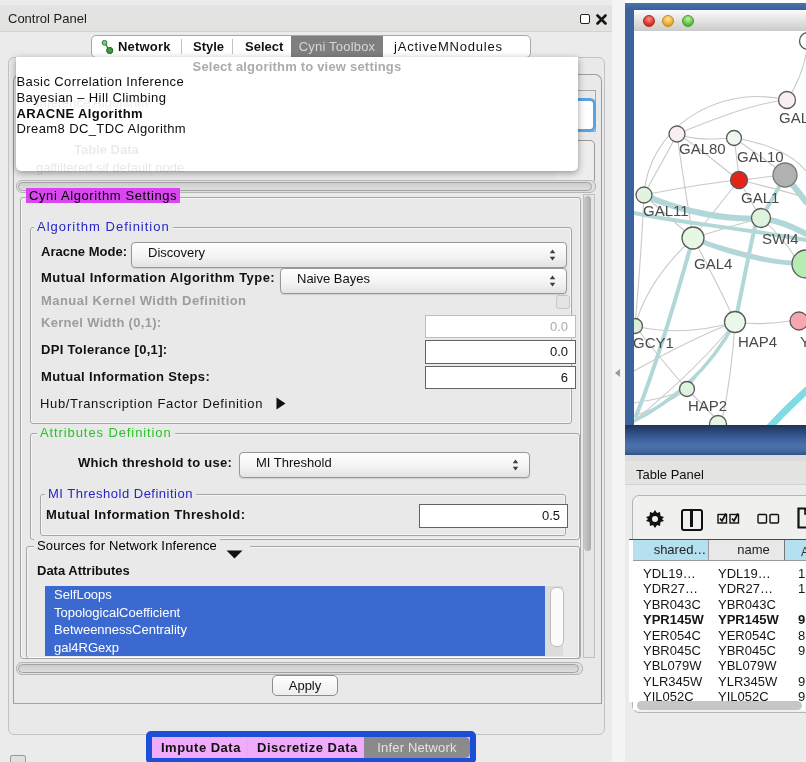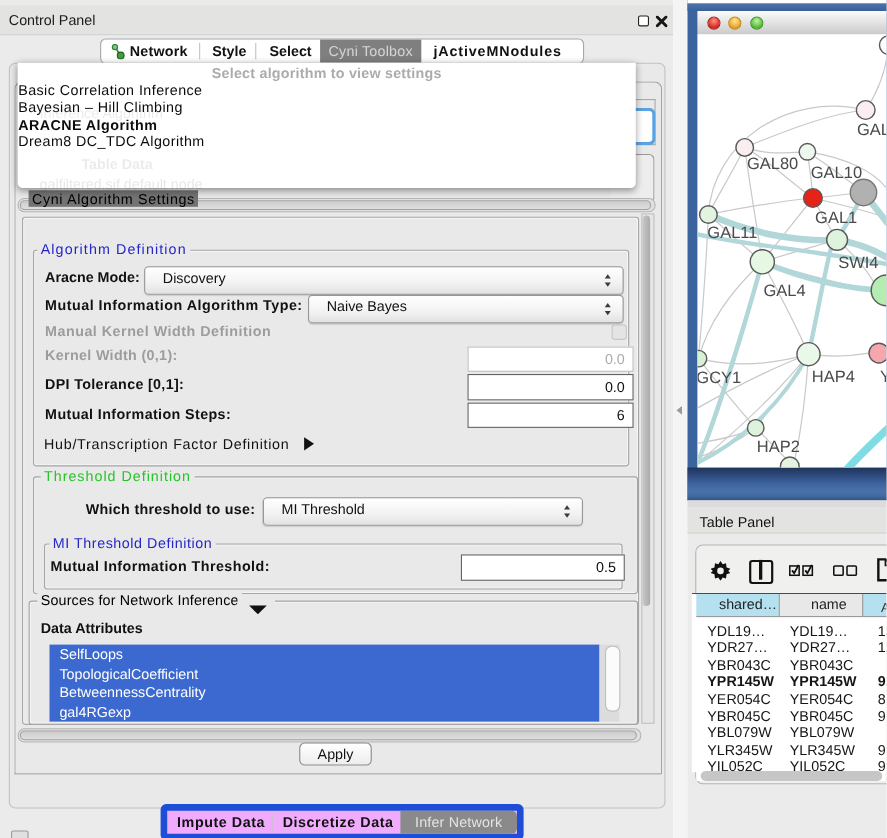--- a/index.html
+++ b/index.html
@@ -39,35 +39,35 @@
     <path d="M4 3 L8 10" stroke="#2e7d32" stroke-width="1.4"></path>
     <circle cx="3.5" cy="2.8" r="2.4" fill="#7ec87e" stroke="#2e7d32"></circle>
     <circle cx="8.7" cy="10.5" r="3.1" fill="#3f9c3f" stroke="#205d20"></circle>
   </svg>
   <div style="position:absolute;left:26px;top:3px;font-weight:bold;letter-spacing:0.2px;">Network</div>
   <div style="position:absolute;left:89px;top:3px;width:1px;height:15px;background:#c2c2c2;"></div>
   <div style="position:absolute;left:101px;top:3px;font-weight:bold;">Style</div>
   <div style="position:absolute;left:140px;top:3px;width:1px;height:15px;background:#c2c2c2;"></div>
   <div style="position:absolute;left:153px;top:3px;font-weight:bold;">Select</div>
   <div style="position:absolute;left:199px;top:0;width:92px;height:21px;background:#7f7f7f;text-align:center;line-height:21px;color:#d6d6d6;letter-spacing:0.2px;">Cyni Toolbox</div>
-  <div style="position:absolute;left:302px;top:3px;font-weight:bold;letter-spacing:0.8px;">jActiveMNodules</div>
+  <div style="position:absolute;left:302px;top:3px;font-weight:normal;letter-spacing:0.8px;">jActiveMNodules</div>
 </div>
 
 <div class="abs" style="left:560px;top:90px;width:35px;height:40px;border:1px solid #a9a9a9;border-left:none;background:#e9e9e9;"></div>
 <div class="abs" style="left:560px;top:98px;width:33px;height:28px;border:3px solid #59a3e4;border-left:none;border-radius:0 6px 6px 0;background:#fff;"></div>
 <div class="abs" style="left:555px;top:140px;width:39px;height:42px;border:1px solid #999;border-left:none;background:#ededed;border-radius:0 5px 5px 0;"></div>
 
 <div class="abs" style="left:16px;top:180px;width:578px;height:11px;background:#e0e0e0;border:1px solid #b5b5b5;border-radius:6px;"></div>
 <div class="abs" style="left:18px;top:182px;width:572px;height:7px;background:linear-gradient(#cdcdcd,#dedede);border:1px solid #a2a2a2;border-radius:5px;"></div>
 
 <div class="abs" style="left:583px;top:194px;width:10px;height:462px;background:#e6e6e6;border:1px solid #c0c0c0;"></div>
 <div class="abs" style="left:584px;top:196px;width:7px;height:355px;background:linear-gradient(90deg,#c9c9c9,#ababab);border-radius:4px;"></div>
 
 <div class="grp" style="left:20px;top:197px;width:559px;height:460px;"></div>
-<div class="abs" style="left:26px;top:173px;background:#737373;padding:0 3px;font-size:13px;letter-spacing:0.6px;">Cyni Algorithm Settings</div>
+<div class="abs" style="left:26px;top:188px;background:#d946ef;padding:0 3px;font-size:13px;letter-spacing:0.6px;">Cyni Algorithm Settings</div>
 
 <div class="grp" style="left:30px;top:227px;width:540px;height:195px;"></div>
 <div class="abs" style="left:34px;top:219px;background:#e9e9e9;padding:0 3px;font-size:13px;color:#2526c8;letter-spacing:1px;">Algorithm Definition</div>
 
 <div class="abs lbl bold" style="left:41px;top:244px;">Aracne Mode:</div>
 <div class="combo" style="left:131px;top:242px;width:434px;height:24px;">
     <span class="ctext">Discovery</span>
     <svg class="arr" viewBox="0 0 8 14">
       <path d="M4 0.5 L7.2 5 L0.8 5 Z" fill="#3a3a3a"></path>
       <path d="M4 13.5 L7.2 9 L0.8 9 Z" fill="#3a3a3a"></path>
@@ -94,21 +94,21 @@
 
 <div class="abs lbl bold" style="left:41px;top:369px;letter-spacing:0.35px;">Mutual Information Steps:</div>
 <div class="fld" style="left:425px;top:366px;width:142px;height:21px;">6</div>
 
 <div class="abs lbl" style="left:40px;top:396px;letter-spacing:0.65px;">Hub/Transcription Factor Definition</div>
 <svg class="abs" style="left:275px;top:397px;" width="11" height="13" viewBox="0 0 11 13">
     <path d="M1.5 0.5 L10.5 6.5 L1.5 12.5 Z" fill="#111"></path>
   </svg>
 
 <div class="grp" style="left:30px;top:433px;width:548px;height:105px;"></div>
-<div class="abs" style="left:37px;top:425px;background:#e9e9e9;padding:0 3px;font-size:13px;color:#27c427;letter-spacing:0.9px;">Threshold Definition</div>
+<div class="abs" style="left:37px;top:425px;background:#e9e9e9;padding:0 3px;font-size:13px;color:#27c427;letter-spacing:0.9px;">Attributes Definition</div>
 
 <div class="abs lbl bold" style="left:78px;top:455px;letter-spacing:0.26px;">Which threshold to use:</div>
 <div class="combo" style="left:239px;top:452px;width:289px;height:24px;">
     <span class="ctext">MI Threshold</span>
     <svg class="arr" viewBox="0 0 8 14">
       <path d="M4 0.5 L7.2 5 L0.8 5 Z" fill="#3a3a3a"></path>
       <path d="M4 13.5 L7.2 9 L0.8 9 Z" fill="#3a3a3a"></path>
     </svg>
   </div>
 

